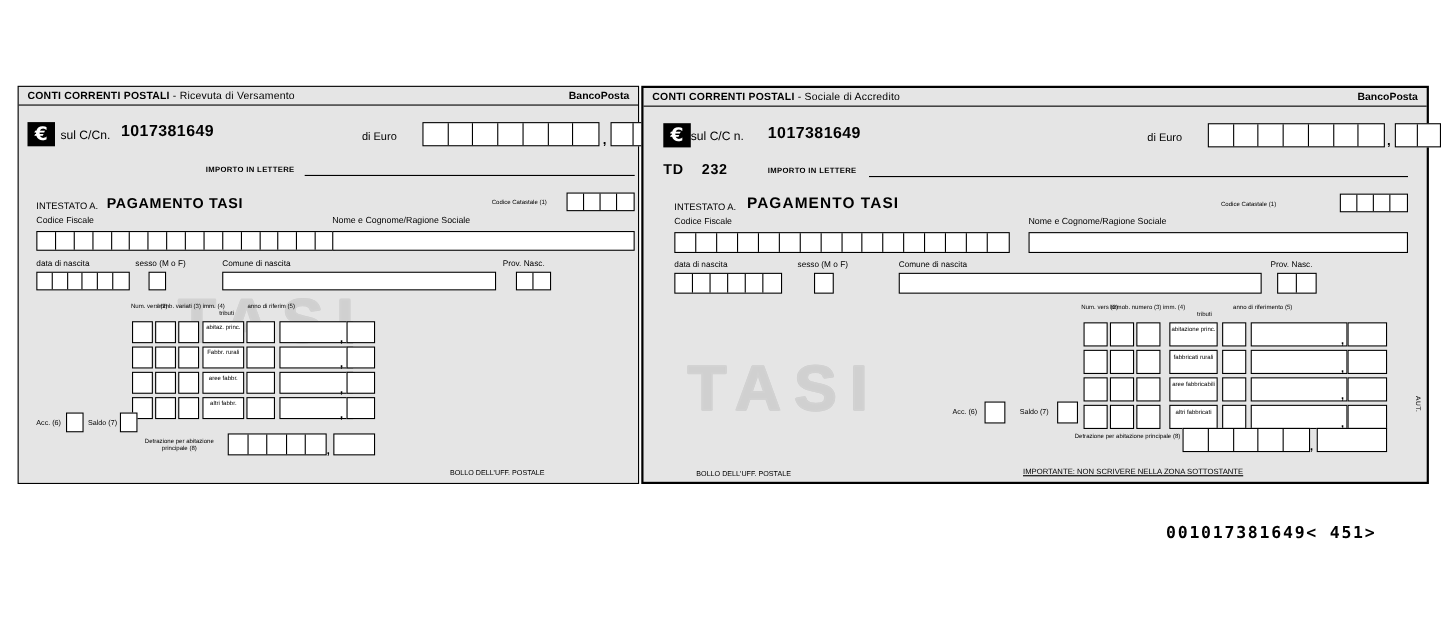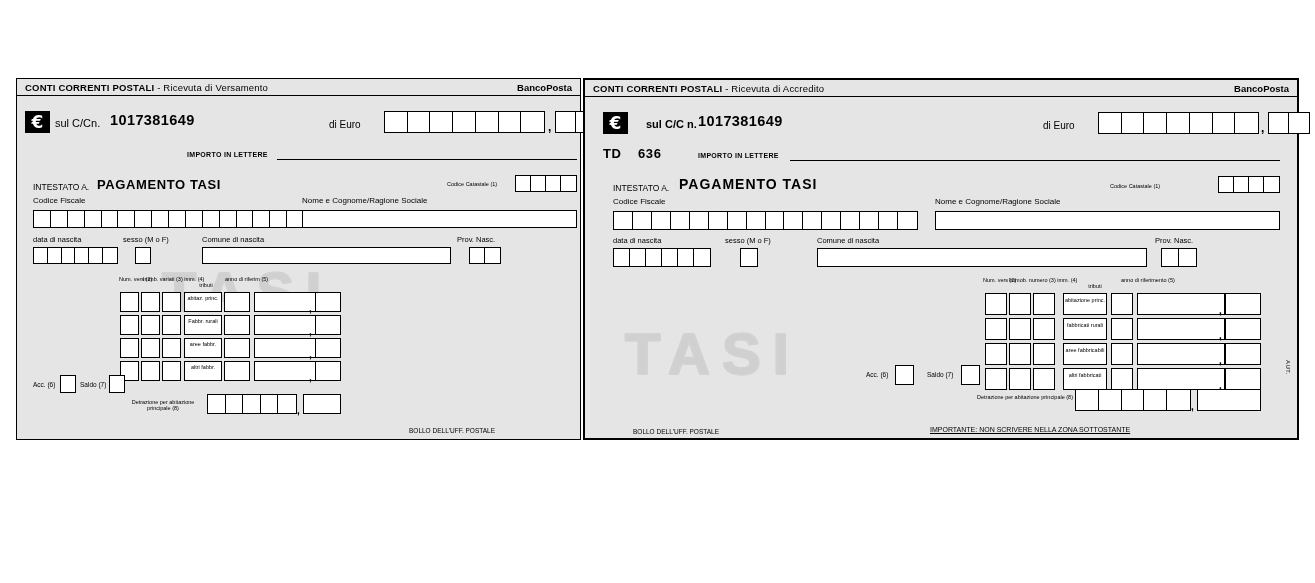--- a/index.html
+++ b/index.html
@@ -329,50 +329,50 @@
     <div class="boxonly" style="left:286px; top:315px; width:38px; height:20px;"></div>
 
     <div class="lbl xs" style="left:392px; top:348px; font-size:6.5px;">BOLLO DELL'UFF. POSTALE</div>
   </div>
 
   <div class="panel panel-right">
 
     <div class="hdr">
       <div class="ttl">
         <span>CONTI CORRENTI POSTALI</span>
-        <span class="sub">- Ricevuta di Accredito</span>
+        <span class="sub">- Sociale di Accredito</span>
       </div>
       <div class="bp">BancoPosta</div>
     </div>
 
     <div class="eurobox" style="left:18px; top:32px;">
       <span>€</span>
     </div>
-    <div class="lbl cc" style="left:61px; top:38px;font-weight:bold;">sul C/C n.</div>
+    <div class="lbl cc" style="left:43px; top:38px;">sul C/C n.</div>
     <div class="bignum" style="left:113px; top:33px;">1017381649</div>
 
     <div class="lbl" style="left:458px; top:40px; font-size:10px;">di Euro</div>
 
     <div class="comb" style="left:513px; top:32px; width:161px; height:22px;">
       <i style="width:23px"></i>
         <i style="width:23px"></i>
         <i style="width:23px"></i>
         <i style="width:23px"></i>
         <i style="width:23px"></i>
         <i style="width:23px"></i>
         <i style="width:23px"></i>
     </div>
     <div class="comma" style="left:676px; top:42px;">,</div>
     <div class="comb" style="left:683px; top:32px; width:42px; height:22px;">
       <i style="width:21px"></i>
         <i style="width:21px"></i>
     </div>
 
     <div class="bigtitle" style="left:18px; top:66px; font-size:13px;">TD</div>
-    <div class="bigtitle" style="left:53px; top:66px; font-size:13px;">636</div>
+    <div class="bigtitle" style="left:53px; top:66px; font-size:13px;">232</div>
 
     <div class="lbl b" style="left:113px; top:72px; font-size:7px; letter-spacing:.3px;">IMPORTO IN LETTERE</div>
     <div class="rule" style="left:205px; top:80px; width:490px;"></div>
 
     <div class="lbl" style="left:28px; top:103px; font-size:8.5px;">INTESTATO A.</div>
     <div class="bigtitle" style="left:94px; top:96px; font-size:14px; letter-spacing:1px;">PAGAMENTO  TASI</div>
 
     <div class="lbl xs" style="left:525px; top:103px;">Codice Catastale (1)</div>
     <div class="comb" style="left:633px; top:96px; width:62px; height:17px;">
       <i style="width:15px"></i>
@@ -486,14 +486,15 @@
     </div>
     <div class="comma" style="left:606px; top:322px; font-size:10px;">,</div>
     <div class="boxonly" style="left:612px; top:309px; width:64px; height:22px;"></div>
 
     <div class="vert" style="left:700px; top:280px; height:60px;">AUT.</div>
 
     <div class="lbl xs" style="left:48px; top:348px; font-size:6.5px;">BOLLO DELL'UFF. POSTALE</div>
     <div class="important" style="left:345px; top:346px;">IMPORTANTE: NON SCRIVERE NELLA ZONA SOTTOSTANTE</div>
   </div>
 
+  <div class="barcode-line" style="left:1060px; top:475px;">001017381649&lt;  451&gt;</div>
 
 </div>
 
 </body></html>

